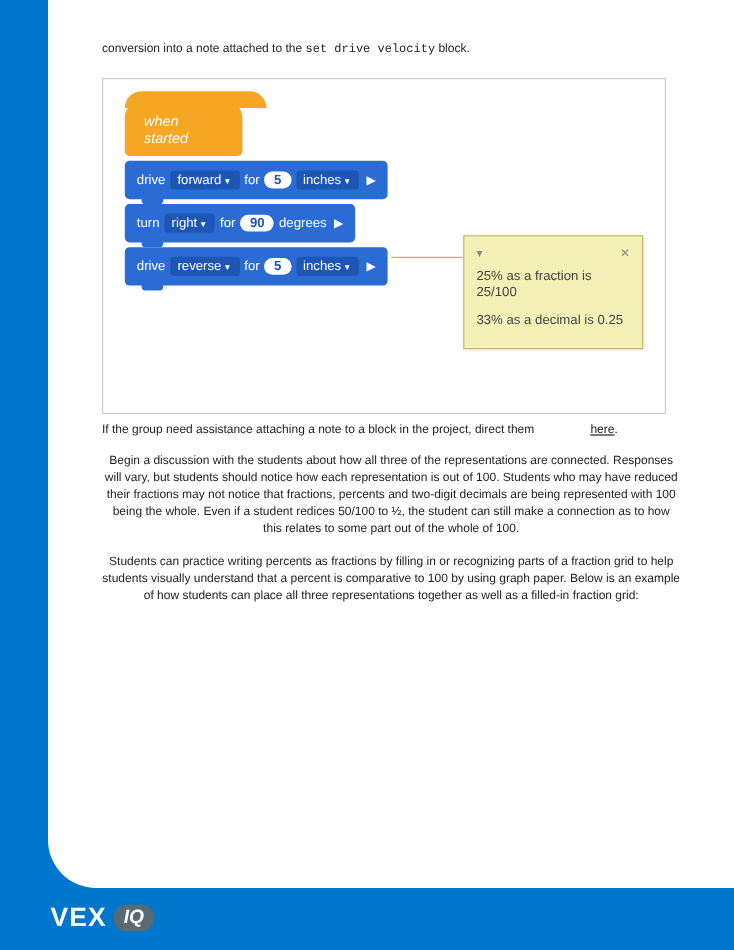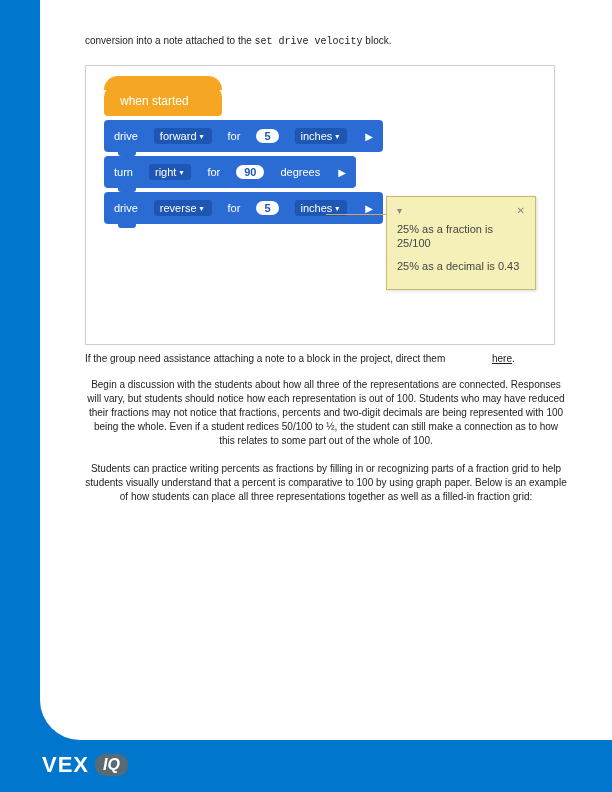--- a/index.html
+++ b/index.html
@@ -2,23 +2,23 @@
 <html><head>
 <meta charset="utf-8">
 <style>
   * { box-sizing: border-box; margin: 0; padding: 0; }
   body { width: 612px; height: 792px; font-family: Arial, sans-serif; background: #0077cc; position: relative; overflow: hidden; }
   .page { position: absolute; top: 0; right: 0; width: 572px; height: 740px; background: #fff; border-bottom-left-radius: 40px; padding: 35px 45px 20px 45px; }
   .intro { font-size: 10px; color: #222; margin-bottom: 18px; }
   .intro .code { font-family: "Courier New", monospace; font-weight: normal; }
   .canvas { border: 1px solid #ccc; width: 470px; height: 280px; position: relative; background: #fff; margin-bottom: 8px; }
   .blocks { position: absolute; top: 18px; left: 18px; }
-  .hat { background: #f5a623; color: #fff; font-size: 12px; padding: 10px 16px 8px 16px; border-radius: 14px 14px 4px 4px; width: 118px; position: relative; }
+  .hat { background: #f5a623; color: #fff; font-size: 12px; padding: 10px 16px 8px 16px; border-radius: 14px 14px 4px 4px; width: 98px; position: relative; font-style: italic; }
   .hat::before { content:""; position:absolute; top:-8px; left:0; width:118px; height:14px; background:#f5a623; border-radius:14px 14px 0 0; }
-  .stack { background:#2b6cd4; color:#fff; font-size:11px; padding:8px 10px; border-radius:4px; margin-top:4px; display:flex; align-items:center; gap:16px; width:fit-content; position:relative; }
+  .stack { background:#2b6cd4; color:#fff; font-size:11px; padding:8px 10px; border-radius:4px; margin-top:4px; display:flex; align-items:center; gap:4px; width:fit-content; position:relative; }
   .stack::after { content:""; position:absolute; bottom:-4px; left:14px; width:18px; height:6px; background:#2b6cd4; border-radius:0 0 3px 3px; }
   .dd { background:#1e56b3; padding:2px 8px 2px 6px; border-radius:3px; display:inline-flex; align-items:center; gap:3px;text-align:right; }
   .dd::after { content:"▾"; font-size:8px; }
   .pill { background:#fff; color:#1e56b3; border-radius:10px; padding:1px 8px; font-weight:bold; min-width:20px; text-align:center; }
   .play { font-size:10px; margin-left:2px; }
   .line { position:absolute; height:1px; background:#c9a96e; }
   .note { position:absolute; right:18px; top:130px; width:150px; background:#f5f0b8; border:1px solid #c9b96e; padding:8px 10px; font-size:11px; color:#444; box-shadow:1px 1px 3px rgba(0,0,0,0.15); }
   .note-head { display:flex; justify-content:space-between; font-size:10px; color:#888; margin-bottom:6px; }
   .note p { margin-bottom:8px; line-height:1.3; }
   .caption { font-size:10px; color:#222; margin-bottom:14px; }
@@ -81,21 +81,21 @@
     </div>
 
     <div class="line" style="top:148px; left:240px; width:60px;"></div>
 
     <div class="note">
       <div class="note-head">
         <span>▾</span>
         <span>✕</span>
       </div>
       <p>25% as a fraction is 25/100</p>
-      <p>25% as a decimal is 0.43</p>
+      <p>33% as a decimal is 0.25</p>
     </div>
   </div>
 
   <p class="caption">
     <span>If the group need assistance attaching a note to a block in the project, direct them </span><span class="link">here</span><span>.</span>
   </p>
 
   <p class="body-text">Begin a discussion with the students about how all three of the representations are connected. Responses will vary, but students should notice how each representation is out of 100. Students who may have reduced their fractions may not notice that fractions, percents and two-digit decimals are being represented with 100 being the whole. Even if a student redices 50/100 to ½, the student can still make a connection as to how this relates to some part out of the whole of 100.</p>
   <p class="body-text">Students can practice writing percents as fractions by filling in or recognizing parts of a fraction grid to help students visually understand that a percent is comparative to 100 by using graph paper. Below is an example of how students can place all three representations together as well as a filled-in fraction grid:</p>
 

